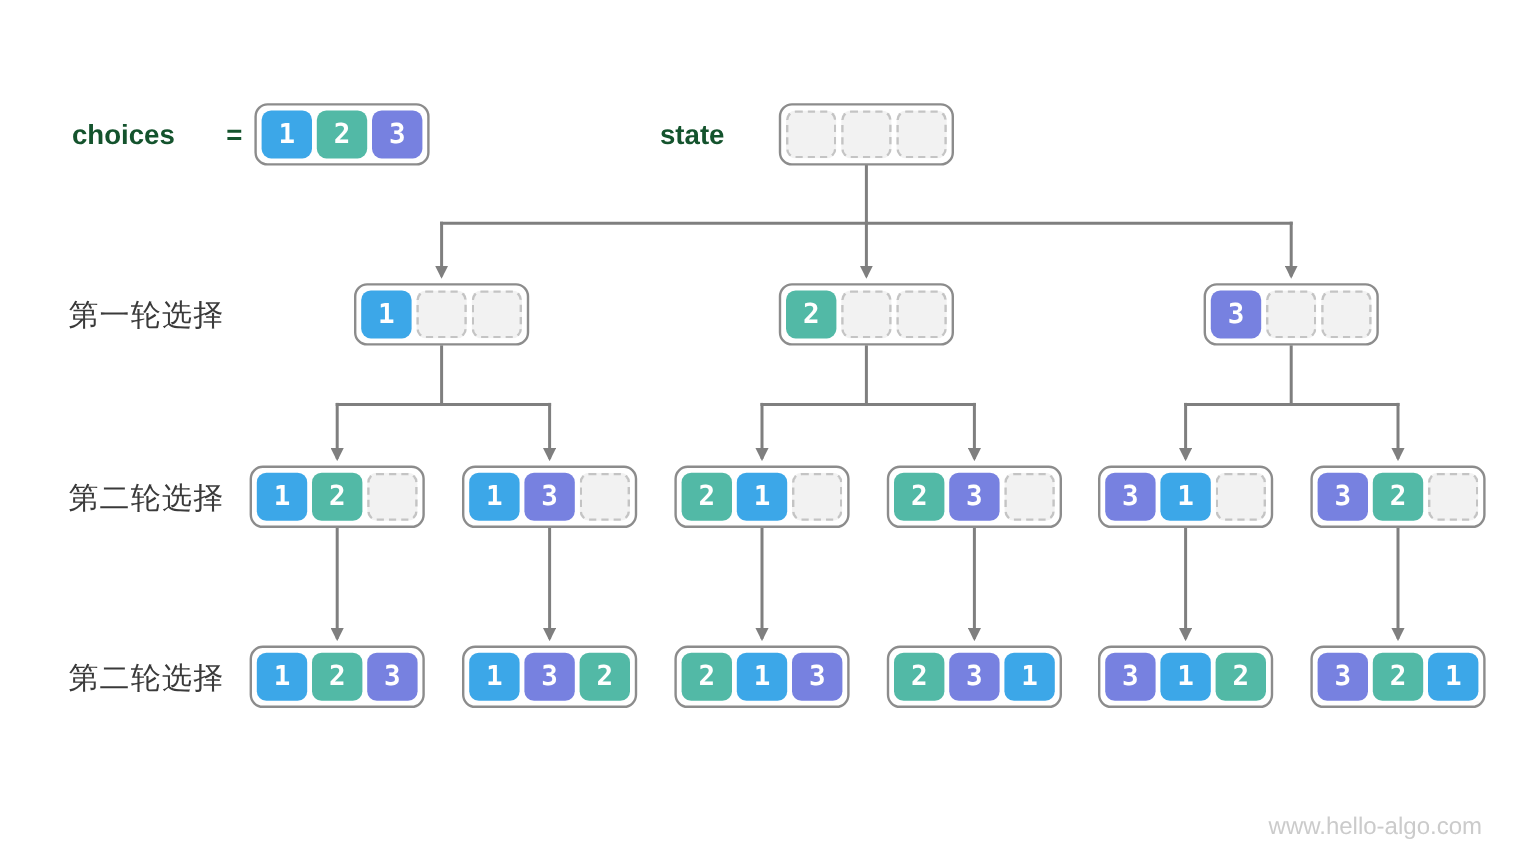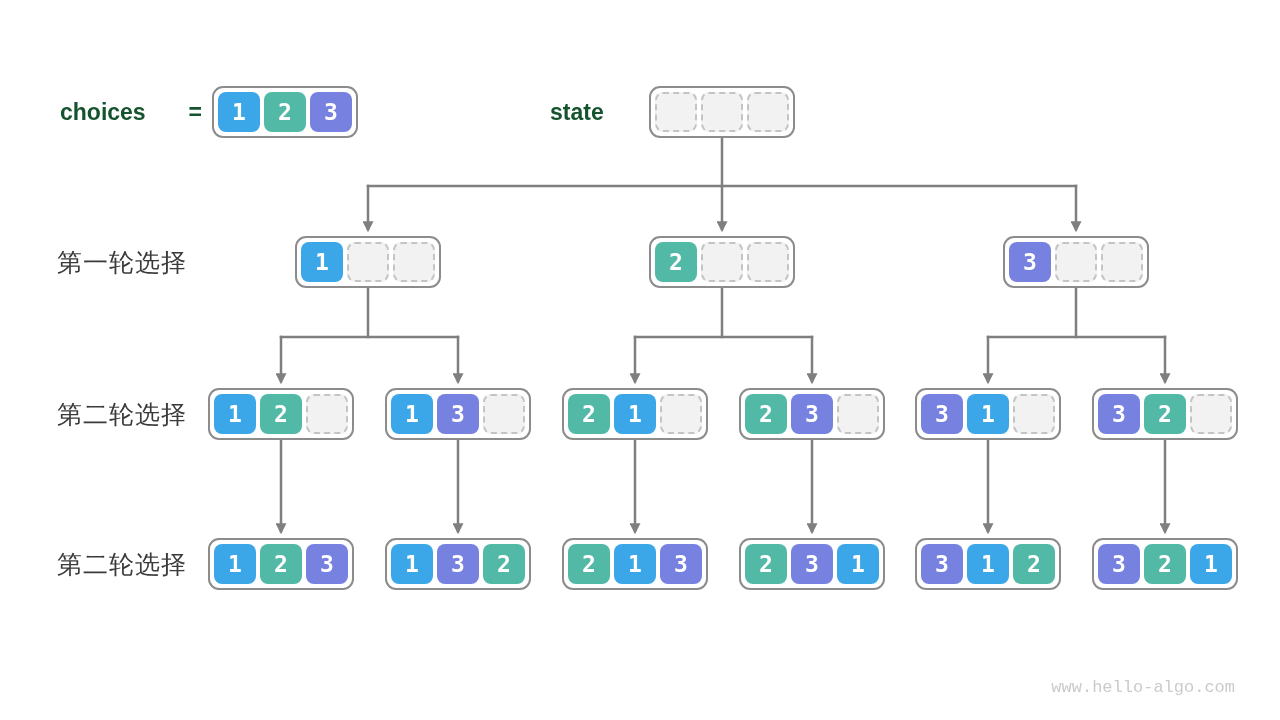--- a/index.html
+++ b/index.html
@@ -72,22 +72,22 @@
     letter-spacing: 1px;
   }
   .row-label-1 { top: 236px; }
   .row-label-2 { top: 388px; }
   .row-label-3 { top: 538px; }
   .footer {
     position: absolute;
     right: 45px;
     top: 678px;
     color: #cbcbcb;
-    font-family: Liberation Mono, monospace;
-    font-size: 17px;
+    font-family: Liberation Sans, sans-serif;
+    font-size: 20px;
   }
 </style>
 </head>
 <body>
 
 <div id="stage">
 
   <svg id="connectors" viewBox="0 0 1280 720" xmlns="http://www.w3.org/2000/svg">
     <defs>
       <marker id="arrowhead" markerUnits="userSpaceOnUse" markerWidth="11" markerHeight="11" viewBox="0 0 10 10" refX="7" refY="5" orient="auto">

